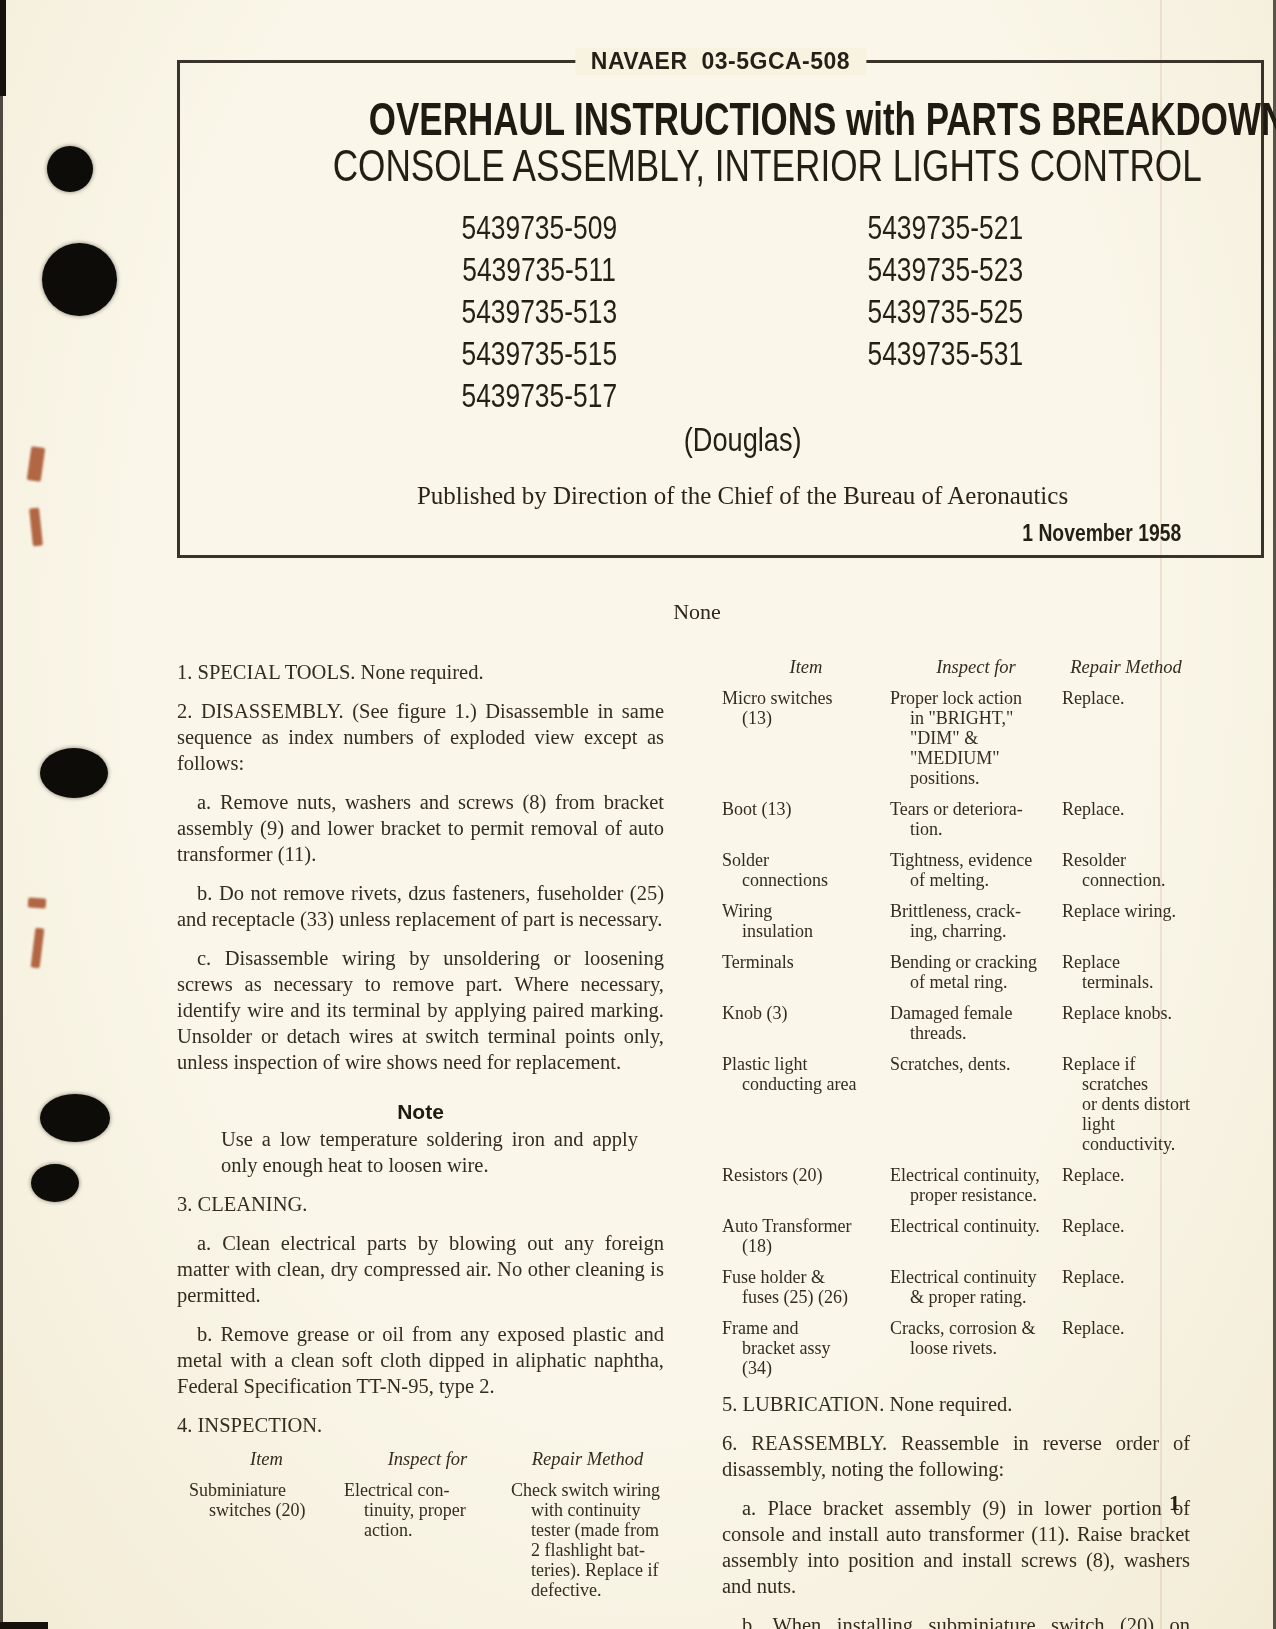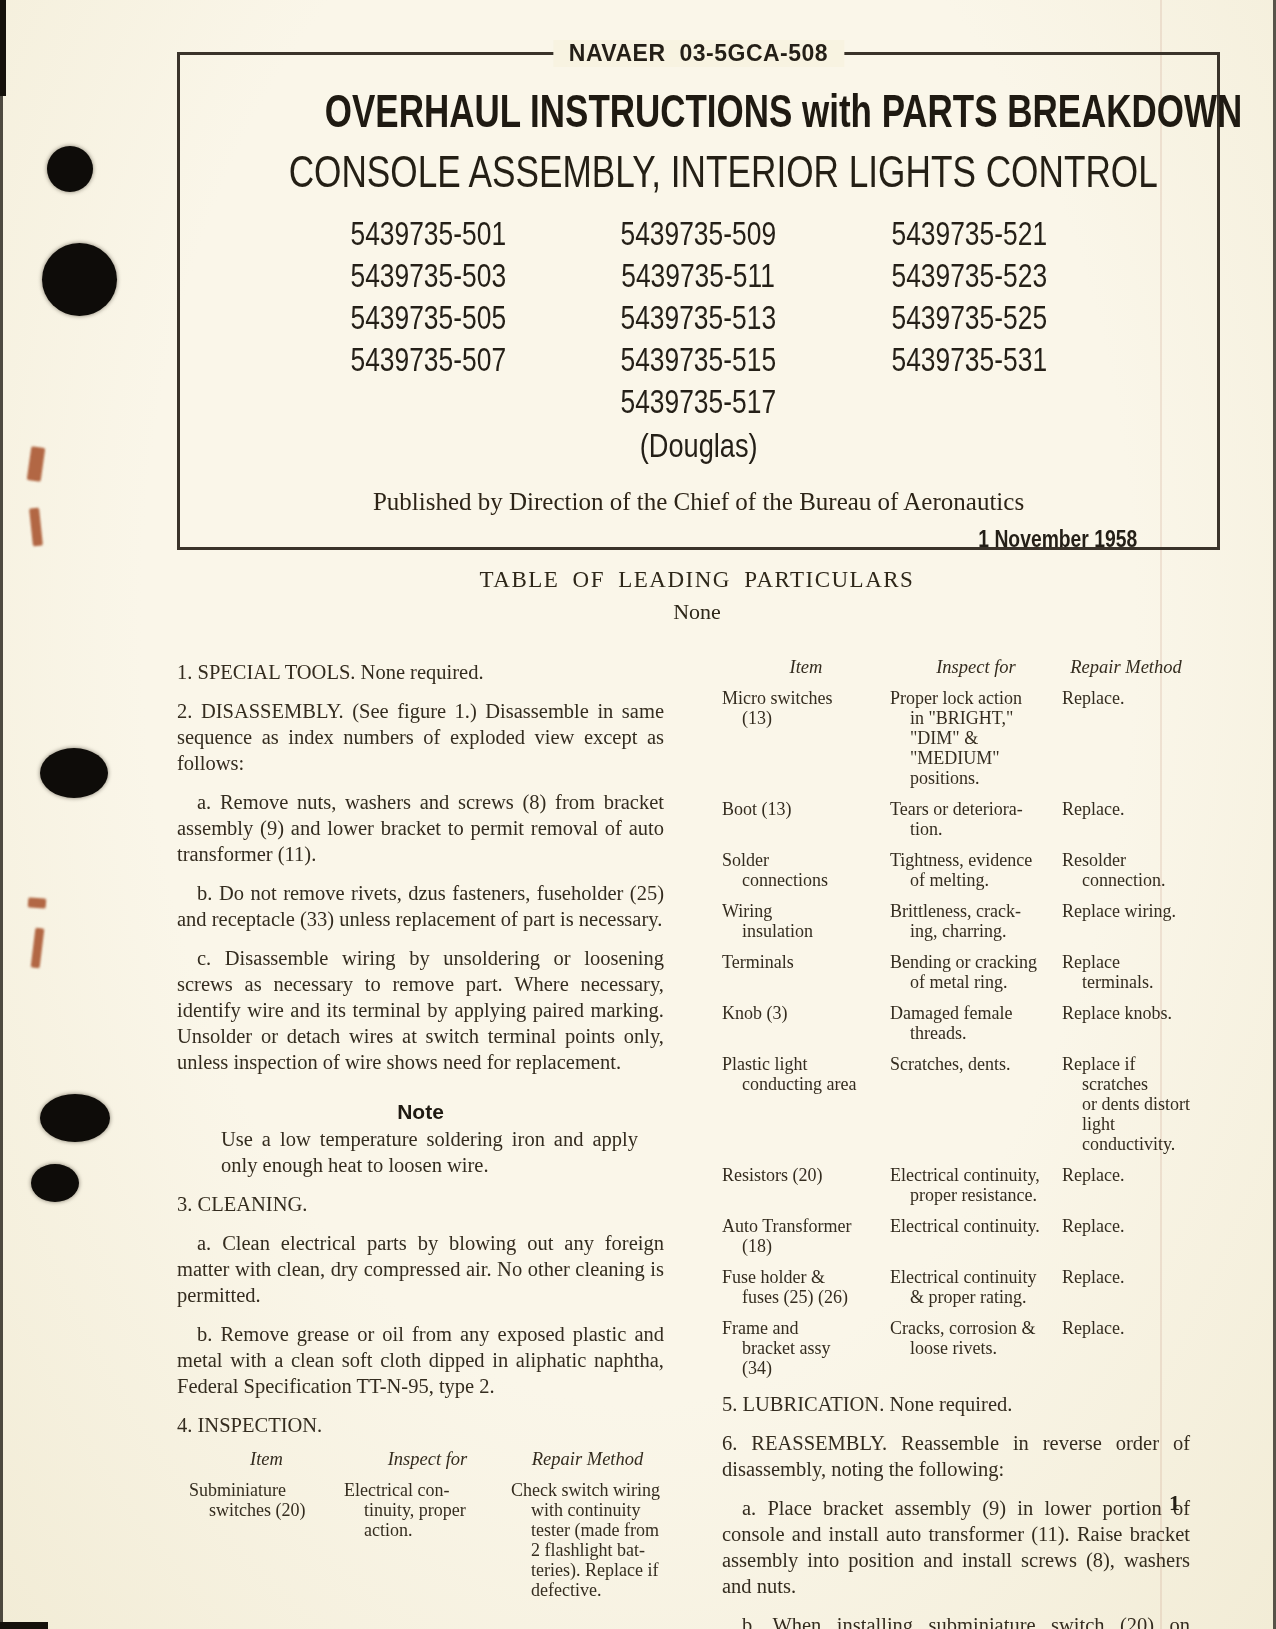--- a/index.html
+++ b/index.html
@@ -26,31 +26,31 @@
   .hole4{left:40px;top:1094px;width:70px;height:48px;}
   .hole5{left:31px;top:1164px;width:48px;height:38px;}
   
   .ink{position:absolute;background:#a1451d;filter:blur(1px);opacity:.8;border-radius:2px;}
   .ink1{left:29px;top:447px;width:14px;height:34px;transform:rotate(8deg);}
   .ink2{left:31px;top:508px;width:10px;height:38px;transform:rotate(-6deg);}
   .ink3{left:28px;top:898px;width:18px;height:10px;transform:rotate(4deg);}
   .ink4{left:33px;top:928px;width:9px;height:40px;transform:rotate(7deg);}
 
   
-  .hbox{position:absolute;left:177px;top:52px;width:1037px;height:492px;border:3px solid #3a332a;}
+  .hbox{position:absolute;left:177px;top:60px;width:1037px;height:492px;border:3px solid #3a332a;padding-left:44px;}
   .doc-number{
     position:absolute;top:-15px;left:50%;transform:translateX(-50%);
     background:#f8f3e1;padding:0 16px;white-space:nowrap;
     font-family:"Liberation Sans",sans-serif;font-weight:700;font-size:23px;
     letter-spacing:.5px;word-spacing:7px;color:#241f17;
   }
   .cx{display:inline-block;white-space:nowrap;transform-origin:50% 50%;}
   .t1{margin-top:32px;text-align:center;font-family:"Liberation Sans",sans-serif;font-weight:700;font-size:46px;line-height:1.05;color:#1f1a12;}
   .t1 .cx{transform:scaleX(.76);}
-  .t2{margin-top:14px;text-align:center;font-family:"Liberation Sans",sans-serif;font-weight:400;font-size:44px;line-height:1.05;color:#241f15;}
+  .t2{text-align:center;font-family:"Liberation Sans",sans-serif;font-weight:400;font-size:44px;line-height:1.05;color:#241f15;}
   .t2 .cx{transform:scaleX(.8);}
   .parts{display:flex;width:812px;margin:18px auto 0;font-family:"Liberation Sans",sans-serif;font-size:33px;color:#241f17;}
   .pcol{flex:1;text-align:center;}
   .pnum{line-height:42px;}
   .pnum .cx{transform:scaleX(.8);}
   .douglas{margin-top:3px;text-align:center;font-family:"Liberation Sans",sans-serif;font-size:34px;color:#241f17;}
   .douglas .cx{transform:scaleX(.8);}
   .published{margin-top:23px;text-align:center;font-size:25px;color:#2d2417;}
   .date{margin-top:10px;text-align:right;padding-right:80px;font-family:"Liberation Sans",sans-serif;font-weight:700;font-size:23px;color:#241f17;}
   .date .cx{transform-origin:100% 50%;transform:scaleX(.84);}
@@ -98,45 +98,38 @@
   <div class="ink ink2"></div>
   <div class="ink ink3"></div>
   <div class="ink ink4"></div>
 
   <div class="hbox">
     <div class="doc-number">NAVAER 03-5GCA-508</div>
     <div class="t1"><span class="cx">OVERHAUL INSTRUCTIONS with PARTS BREAKDOWN</span></div>
     <div class="t2"><span class="cx">CONSOLE ASSEMBLY, INTERIOR LIGHTS CONTROL</span></div>
     <div class="parts">
       <div class="pcol">
-        <div class="pnum"><span class="cx">5439735-501</span></div>
-        <div class="pnum"><span class="cx">5439735-503</span></div>
-        <div class="pnum"><span class="cx">5439735-505</span></div>
-        <div class="pnum"><span class="cx">5439735-507</span></div>
-      </div>
-      <div class="pcol">
         <div class="pnum"><span class="cx">5439735-509</span></div>
         <div class="pnum"><span class="cx">5439735-511</span></div>
         <div class="pnum"><span class="cx">5439735-513</span></div>
         <div class="pnum"><span class="cx">5439735-515</span></div>
         <div class="pnum"><span class="cx">5439735-517</span></div>
       </div>
       <div class="pcol">
         <div class="pnum"><span class="cx">5439735-521</span></div>
         <div class="pnum"><span class="cx">5439735-523</span></div>
         <div class="pnum"><span class="cx">5439735-525</span></div>
         <div class="pnum"><span class="cx">5439735-531</span></div>
       </div>
     </div>
     <div class="douglas"><span class="cx">(Douglas)</span></div>
     <div class="published">Published by Direction of the Chief of the Bureau of Aeronautics</div>
     <div class="date"><span class="cx">1 November 1958</span></div>
   </div>
 
-  <div class="tlp-title">TABLE OF LEADING PARTICULARS</div>
   <div class="tlp-none">None</div>
 
   <div class="colL">
     <div class="para">1. SPECIAL TOOLS. None required.</div>
     <div class="para">2. DISASSEMBLY. (See figure 1.) Disassemble in same sequence as index numbers of exploded view except as follows:</div>
     <div class="para ind">a. Remove nuts, washers and screws (8) from bracket assembly (9) and lower bracket to permit removal of auto transformer (11).</div>
     <div class="para ind">b. Do not remove rivets, dzus fasteners, fuseholder (25) and receptacle (33) unless replacement of part is necessary.</div>
     <div class="para ind">c. Disassemble wiring by unsoldering or loosening screws as necessary to remove part. Where necessary, identify wire and its terminal by applying paired marking. Unsolder or detach wires at switch terminal points only, unless inspection of wire shows need for replacement.</div>
     <div class="note-label">Note</div>
     <div class="note-text">Use a low temperature soldering iron and apply only enough heat to loosen wire.</div>

